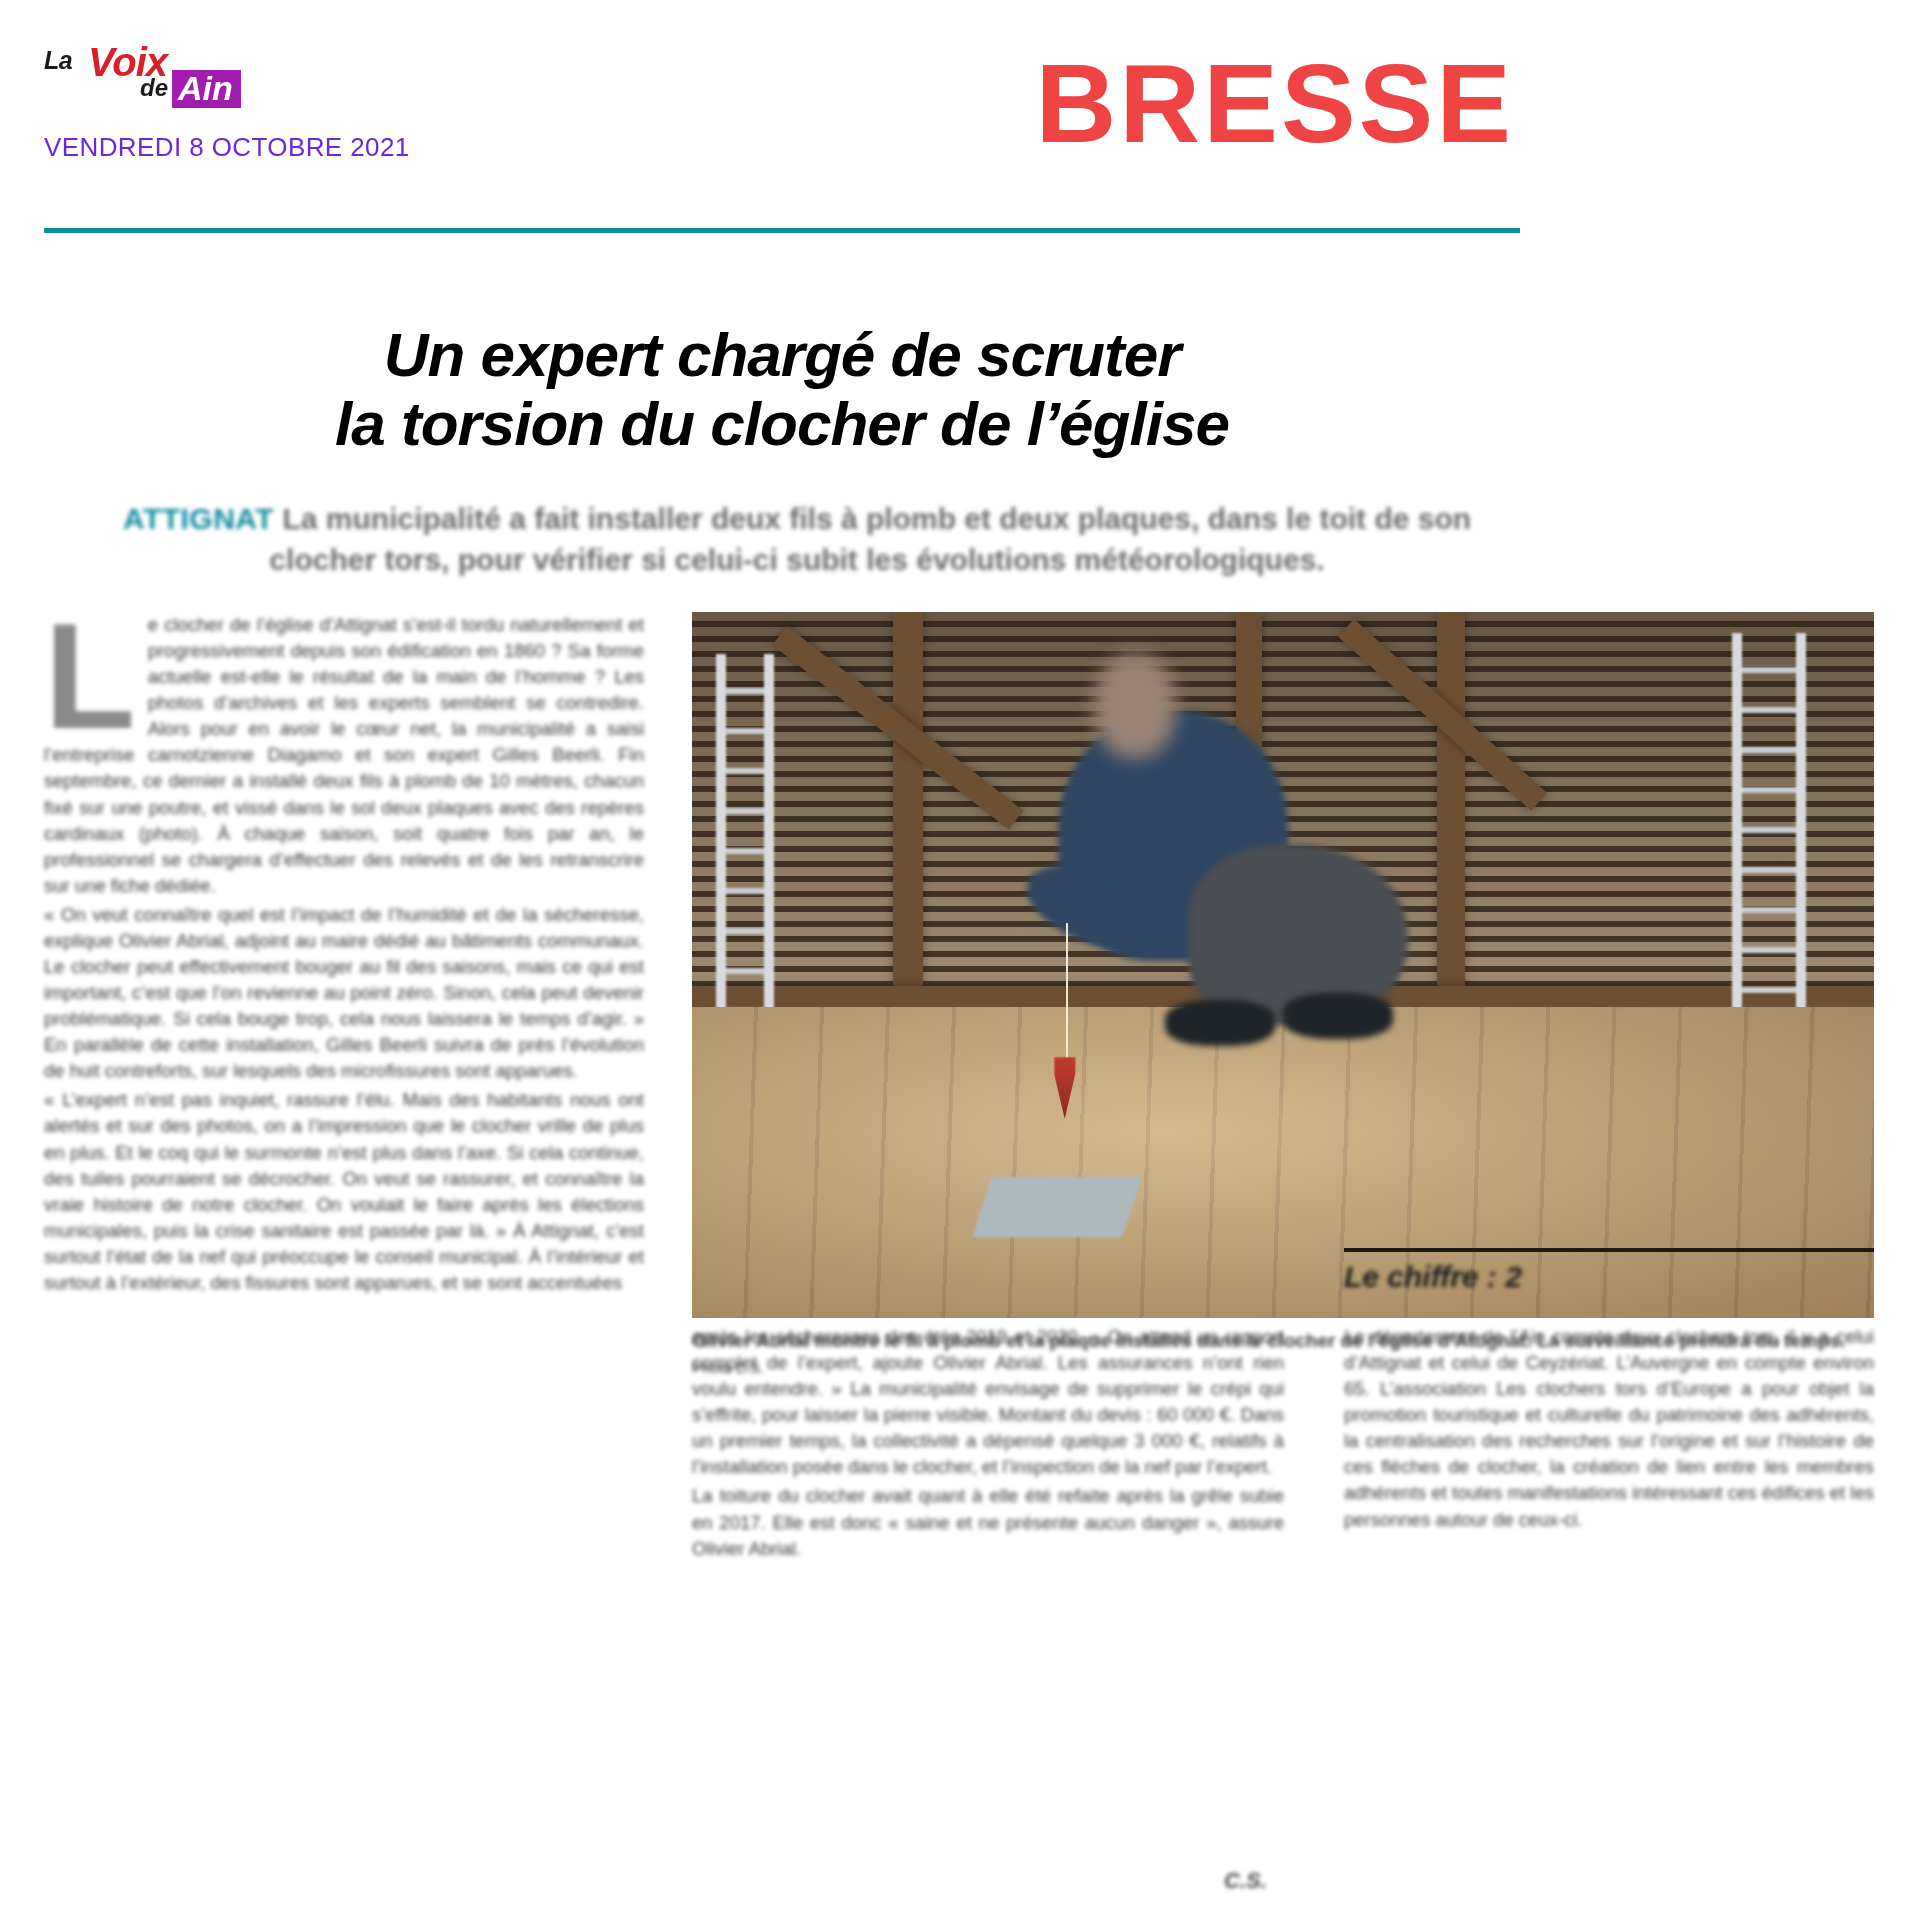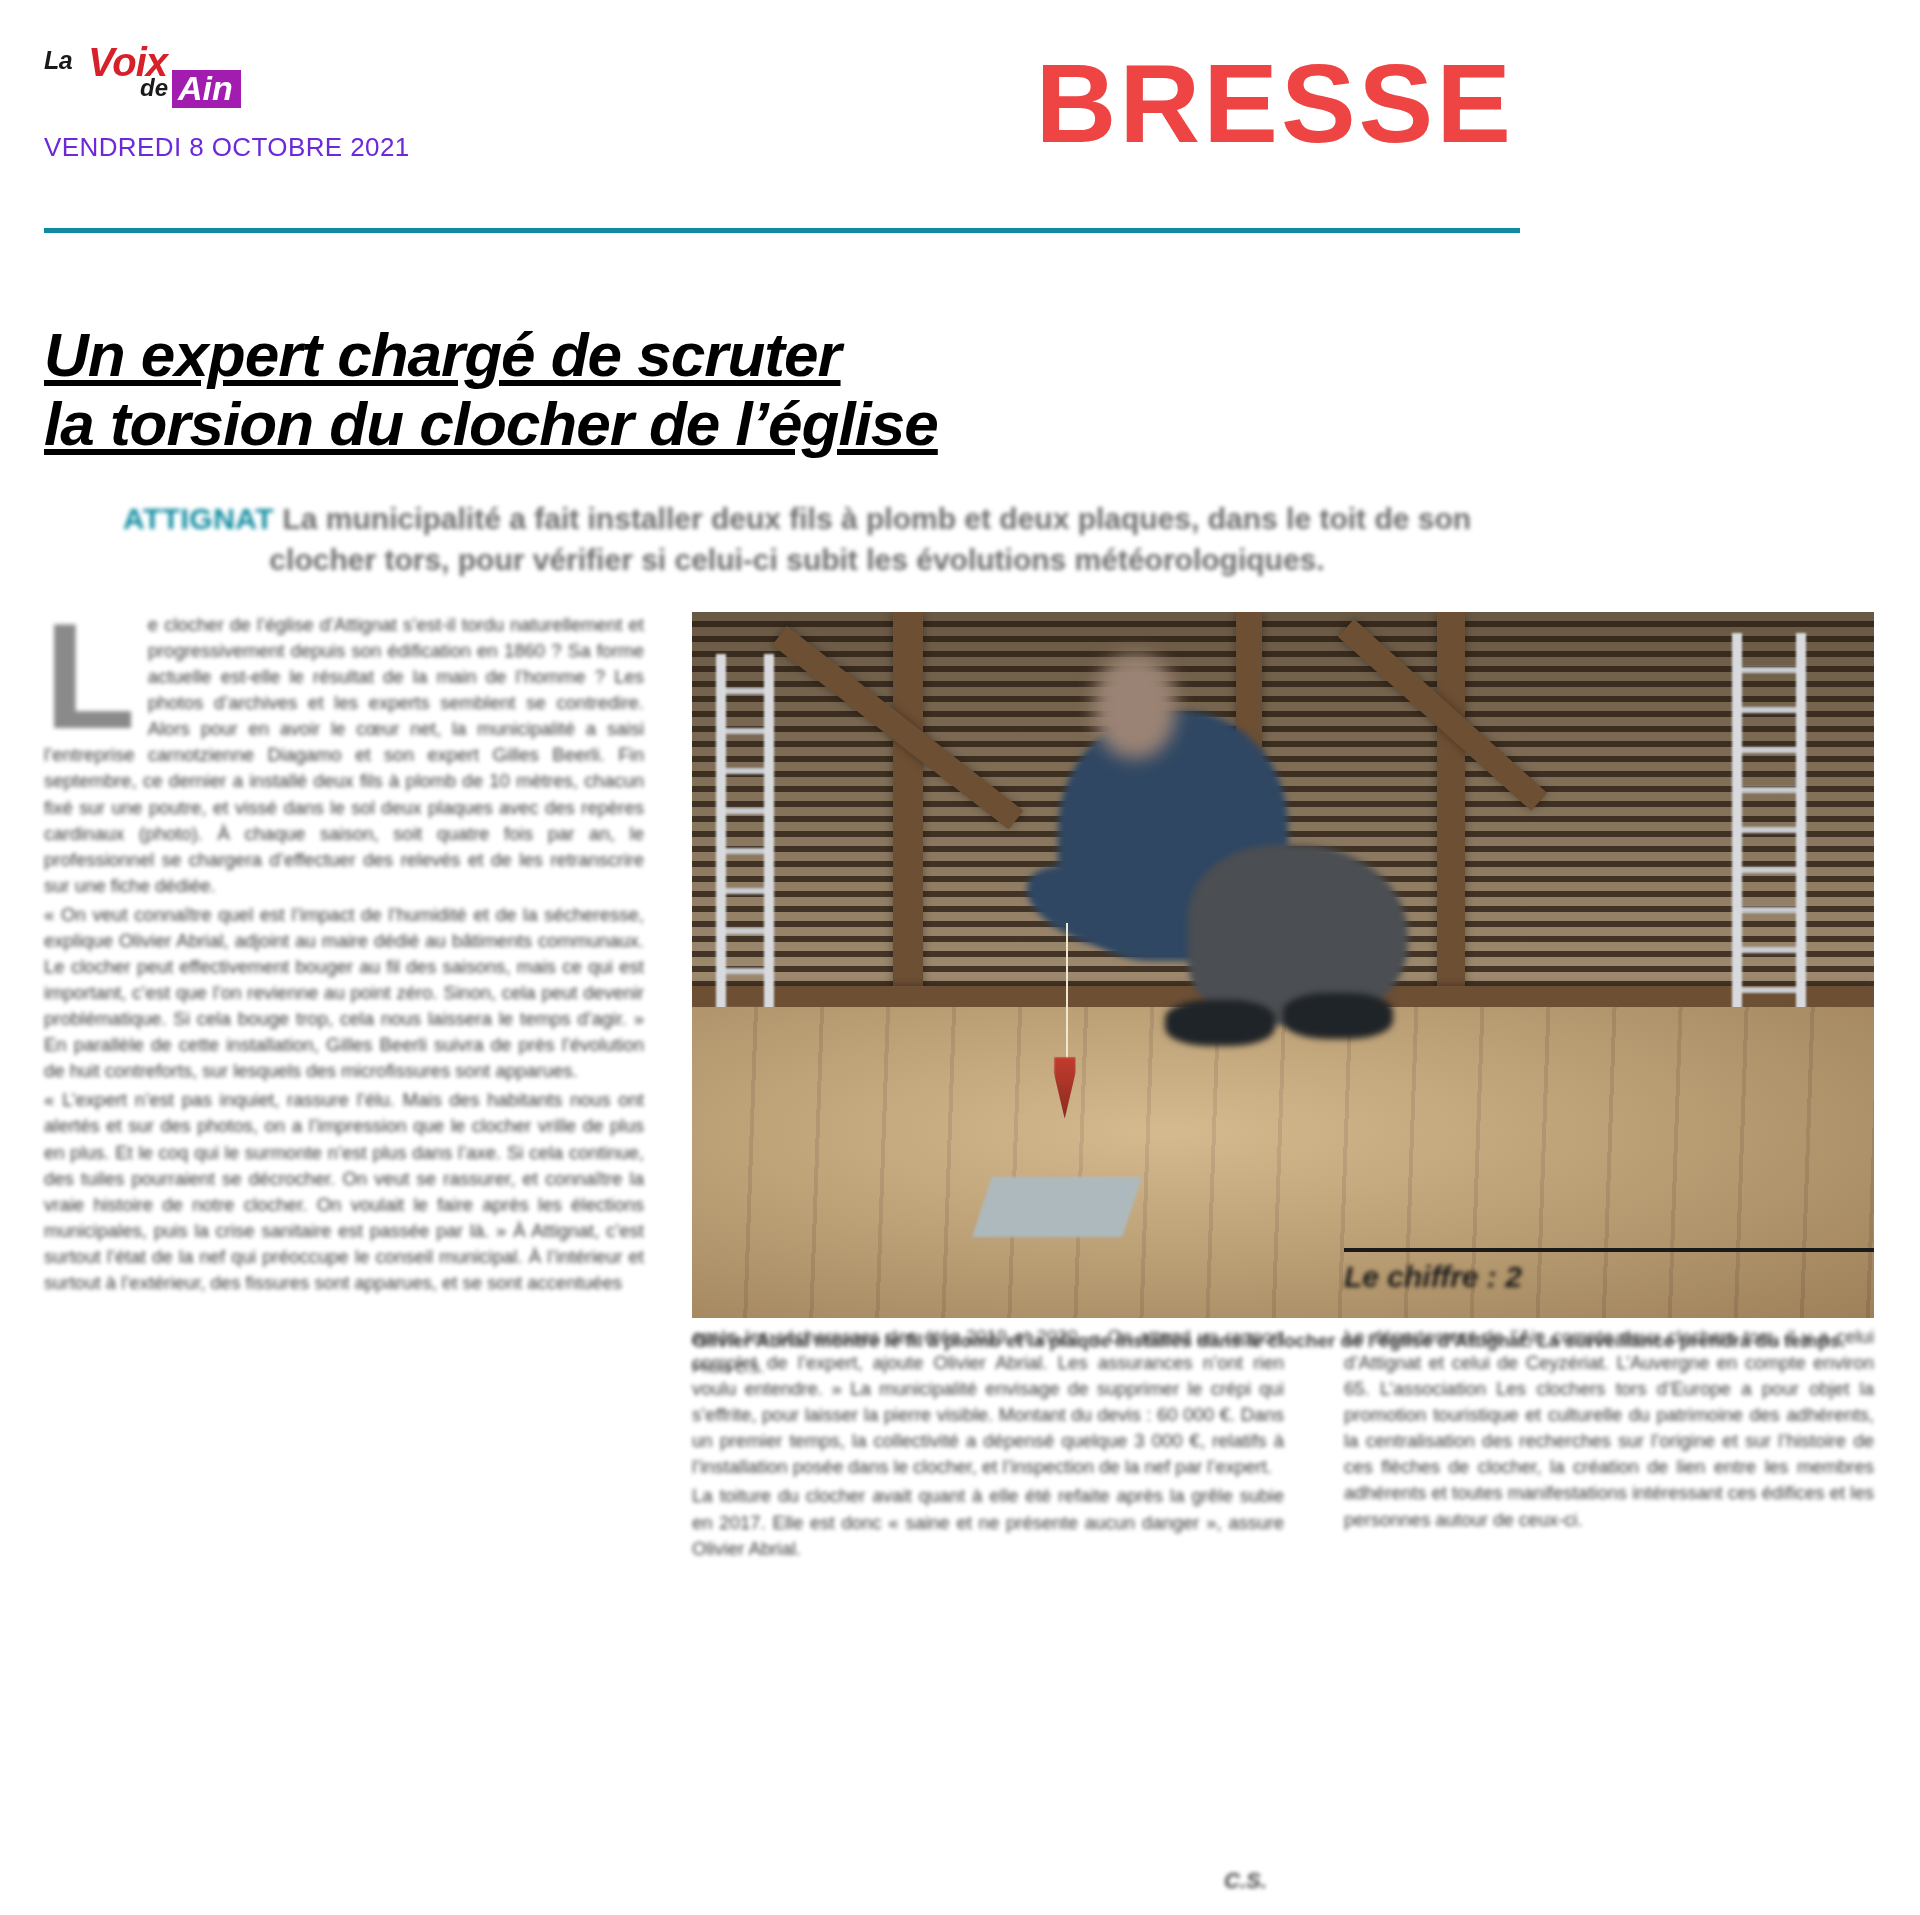--- a/index.html
+++ b/index.html
@@ -111,28 +111,27 @@
     height: 5px;
     background: #0f8ba0;
   }
 
   
   .headline {
     position: absolute;
     left: 44px;
     right: 44px;
     top: 278px;
-    text-align: left;
+    text-align: center;
     font-size: 62px;
     line-height: 1.12;
     font-weight: bold;
     font-style: italic;
     letter-spacing: -1px;
     color: #000;
-    text-decoration: underline;
   }
 
   
   .standfirst {
     position: absolute;
     left: 100px;
     right: 70px;
     top: 498px;
     text-align: center;
     font-size: 30px;

